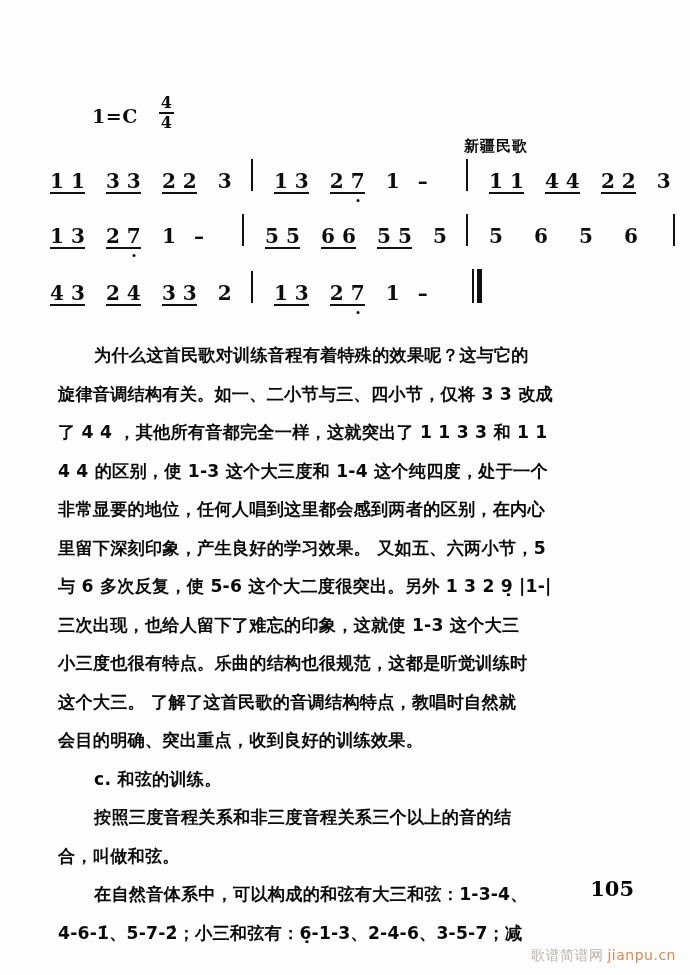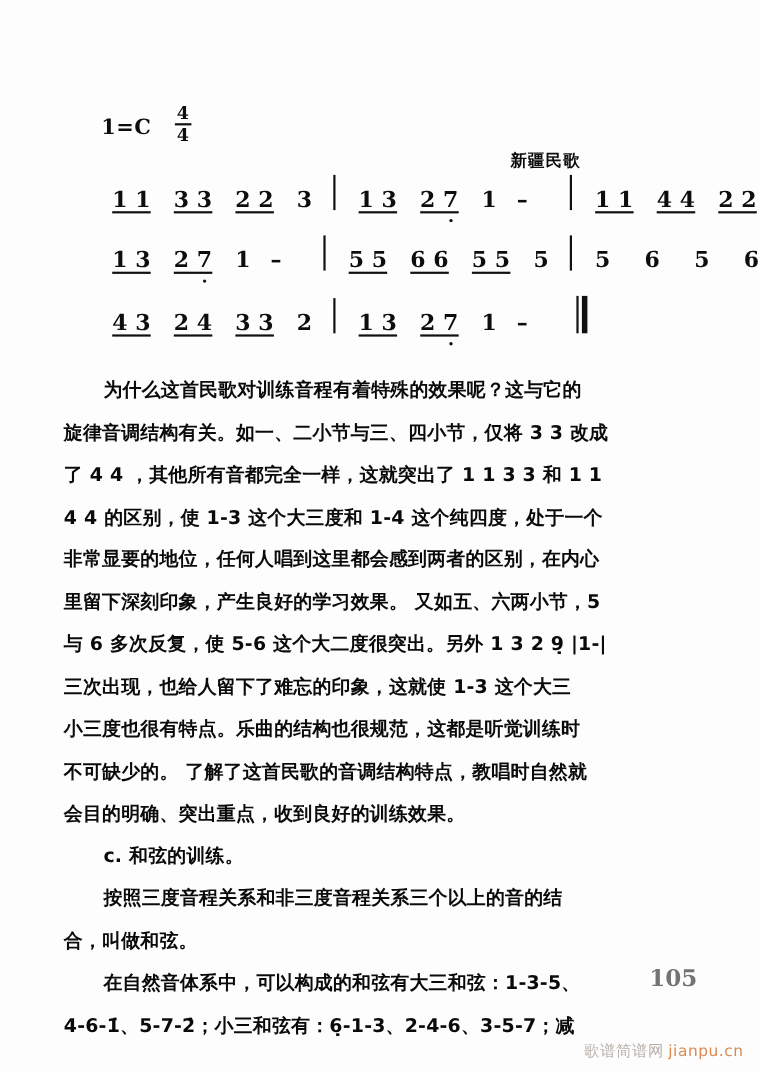--- a/index.html
+++ b/index.html
@@ -70,21 +70,21 @@
     top: 42px;
     font-family: "DejaVu Sans", "Liberation Sans", sans-serif;
     font-weight: bold;
     font-size: 15px;
     letter-spacing: 1px;
   }
 
   .staff-row {
     position: relative;
     height: 55px;
-    padding-left: 102px;
+    padding-left: 50px;
     white-space: nowrap;
   }
   .staff-row.r1 { margin-top: 18px; }
   .staff-row.r2 { margin-top: 0px; }
   .staff-row.r3 { margin-top: 0px; }
 
   
   .grp {
     display: inline-block;
     vertical-align: bottom;
@@ -185,21 +185,21 @@
   .indent { display: inline-block; width: 36px; }
 
   
   .page-number {
     position: absolute;
     right: 56px;
     top: 876px;
     font-family: "DejaVu Serif", "Liberation Serif", serif;
     font-weight: bold;
     font-size: 21px;
-    color: #737373;
+    color: #000000;
   }
 
   
   .watermark {
     position: absolute;
     right: 14px;
     bottom: 10px;
     font-size: 14px;
     letter-spacing: 0.5px;
     white-space: nowrap;
@@ -353,35 +353,35 @@
     <p class="para">
       <span class="tline"><span class="indent"></span><span>为什么这首民歌对训练音程有着特殊的效果呢？这与它的</span></span>
       <span class="tline"><span>旋律音调结构有关。如一、二小节与三、四小节，仅将 3 3 改成</span></span>
       <span class="tline"><span>了 4 4 ，其他所有音都完全一样，这就突出了 1 1  3 3 和 1 1</span></span>
       <span class="tline"><span>4 4 的区别，使 1-3 这个大三度和 1-4 这个纯四度，处于一个</span></span>
       <span class="tline"><span>非常显要的地位，任何人唱到这里都会感到两者的区别，在内心</span></span>
       <span class="tline"><span>里留下深刻印象，产生良好的学习效果。 又如五、六两小节，5</span></span>
       <span class="tline"><span>与 6 多次反复，使 5-6 这个大二度很突出。另外 1 3 2 9̣ |1-|</span></span>
       <span class="tline"><span>三次出现，也给人留下了难忘的印象，这就使 1-3 这个大三</span></span>
       <span class="tline"><span>小三度也很有特点。乐曲的结构也很规范，这都是听觉训练时</span></span>
-      <span class="tline"><span>不可缺少的。 了解了这首民歌的音调结构特点，教唱时自然就</span></span>
+      <span class="tline"><span>这个大三。 了解了这首民歌的音调结构特点，教唱时自然就</span></span>
       <span class="tline"><span>会目的明确、突出重点，收到良好的训练效果。</span></span>
     </p>
 
     <p class="para">
       <span class="tline"><span class="indent"></span><span>c. 和弦的训练。</span></span>
     </p>
 
     <p class="para">
       <span class="tline"><span class="indent"></span><span>按照三度音程关系和非三度音程关系三个以上的音的结</span></span>
       <span class="tline"><span>合，叫做和弦。</span></span>
     </p>
 
     <p class="para">
-      <span class="tline"><span class="indent"></span><span>在自然音体系中，可以构成的和弦有大三和弦：1-3-5、</span></span>
+      <span class="tline"><span class="indent"></span><span>在自然音体系中，可以构成的和弦有大三和弦：1-3-4、</span></span>
       <span class="tline"><span>4-6-1̇、5-7-2̇；小三和弦有：6̣-1-3、2-4-6、3-5-7；减</span></span>
 
     </p>
   </div>
 
   <div class="page-number">105</div>
 
   <div class="watermark">
     <span class="wm-cn">歌谱简谱网</span><span class="wm-url">jianpu.cn</span>
   </div>

